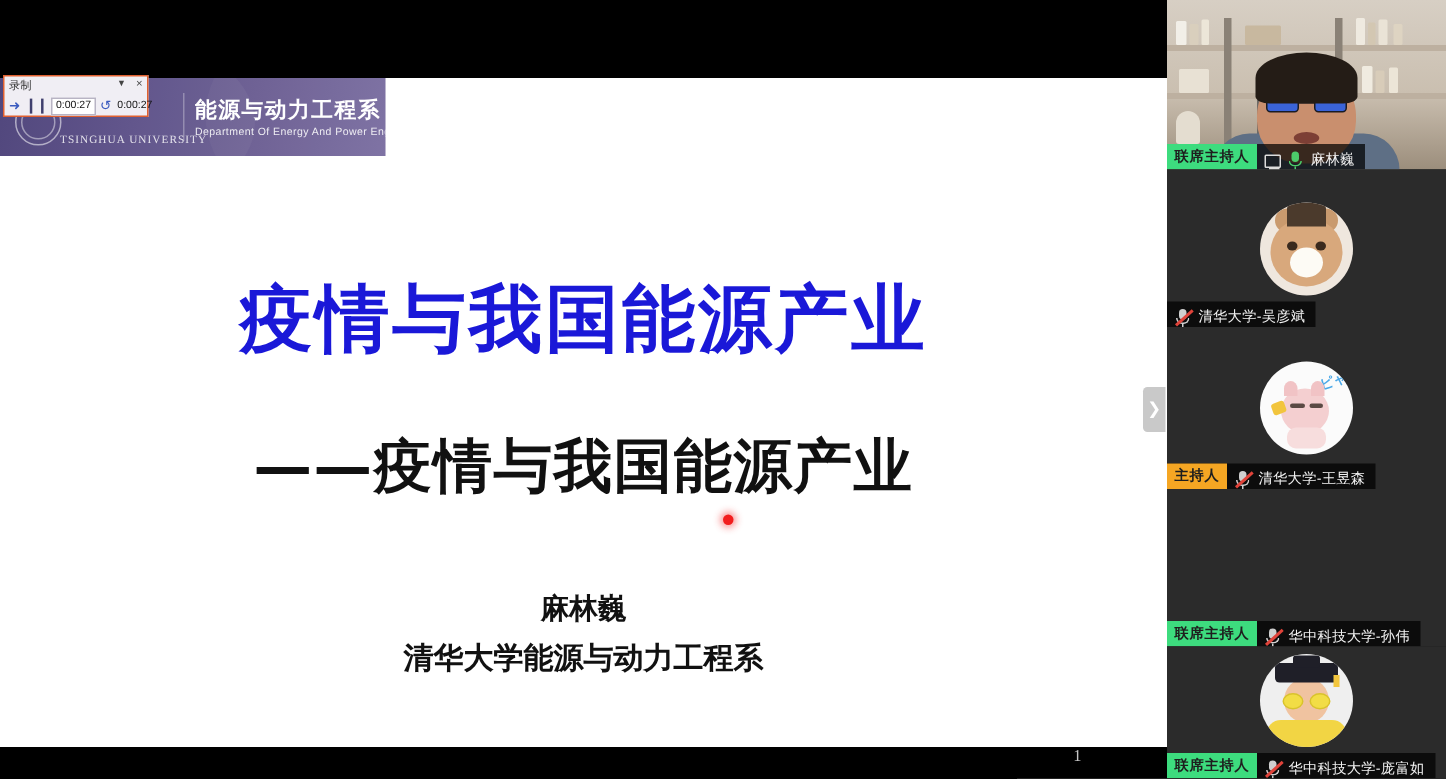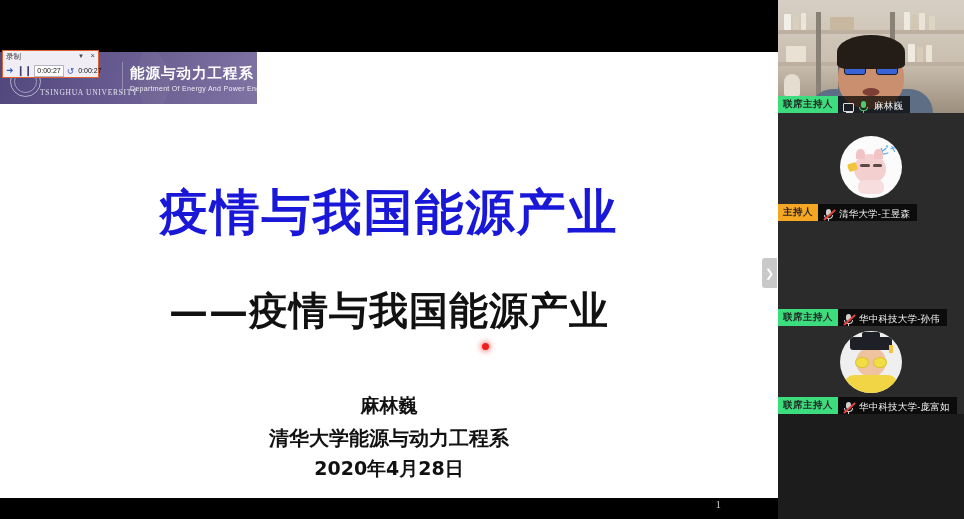--- a/index.html
+++ b/index.html
@@ -196,21 +196,20 @@
         <div class="dept-en">Department Of Energy And Power Engineering</div>
       </div>
 
       <div id="slide-title">疫情与我国能源产业</div>
       <div id="slide-subtitle">——疫情与我国能源产业</div>
       <div id="laser-dot"></div>
 
       <div id="slide-byline">
         <div class="by-name">麻林巍</div>
         <div class="by-affil">清华大学能源与动力工程系</div>
-        <div class="by-date">2020年4月28日</div>
       </div>
 
       <div id="slide-pageno">1</div>
     </div>
 
     <div id="rec-bar">
       <div id="rec-title">录制</div>
       <div id="rec-caret">▼</div>
       <div id="rec-close">×</div>
       <div id="rec-row">
@@ -268,20 +267,42 @@
           <span class="ic ic-mic">
             <span class="cap"></span>
               <span class="base"></span>
               <span class="stem"></span>
           </span>
         </span>
         <span class="label-name">麻林巍</span>
       </div>
     </div>
 
+    <div class="tile avatar-tile" style="height:105px">
+      <div class="avatar av-bear">
+        <div style="position:absolute;left:10px;top:4px;width:16px;height:16px;border-radius:50%;background:#c99a6e"></div>
+        <div style="position:absolute;right:10px;top:4px;width:16px;height:16px;border-radius:50%;background:#c99a6e"></div>
+        <div style="position:absolute;left:7px;top:10px;width:48px;height:46px;border-radius:50%;background:#d8a87c"></div>
+        <div style="position:absolute;left:18px;top:0px;width:26px;height:16px;background:#4b3a2c;border-radius:4px 4px 0 0"></div>
+        <div style="position:absolute;left:18px;top:26px;width:7px;height:6px;border-radius:50%;background:#3a2a1e"></div>
+        <div style="position:absolute;right:18px;top:26px;width:7px;height:6px;border-radius:50%;background:#3a2a1e"></div>
+        <div style="position:absolute;left:20px;top:30px;width:22px;height:20px;border-radius:50%;background:#fdfbf5"></div>
+      </div>
+      <div class="tile-label">
+        <span class="label-icons">
+          <span class="ic ic-mic muted">
+            <span class="cap"></span>
+              <span class="base"></span>
+              <span class="stem"></span>
+              <span class="slash"></span>
+          </span>
+        </span>
+        <span class="label-name">清华大学-吴彦斌</span>
+      </div>
+    </div>
 
     <div class="tile avatar-tile" style="height:108px">
       <div class="avatar av-pig">
         <div style="position:absolute;right:4px;top:7px;font-size:9px;color:#4aa8e8;font-weight:700;transform:rotate(-16deg)">ピャ</div>
         <div style="position:absolute;left:14px;top:18px;width:32px;height:30px;border-radius:50%;background:#f4cfd0"></div>
         <div style="position:absolute;left:16px;top:13px;width:9px;height:10px;border-radius:50% 50% 0 0;background:#f1c3c5"></div>
         <div style="position:absolute;left:34px;top:13px;width:9px;height:10px;border-radius:50% 50% 0 0;background:#f1c3c5"></div>
         <div style="position:absolute;left:20px;top:28px;width:10px;height:3px;background:#5b4a44;border-radius:2px"></div>
         <div style="position:absolute;left:33px;top:28px;width:9px;height:3px;background:#5b4a44;border-radius:2px"></div>
         <div style="position:absolute;left:8px;top:27px;width:9px;height:8px;background:#f2c53d;border-radius:2px;transform:rotate(-20deg)"></div>

